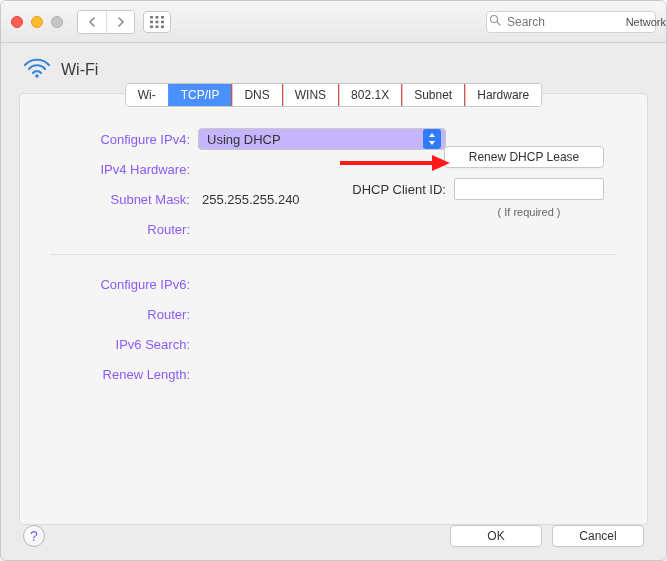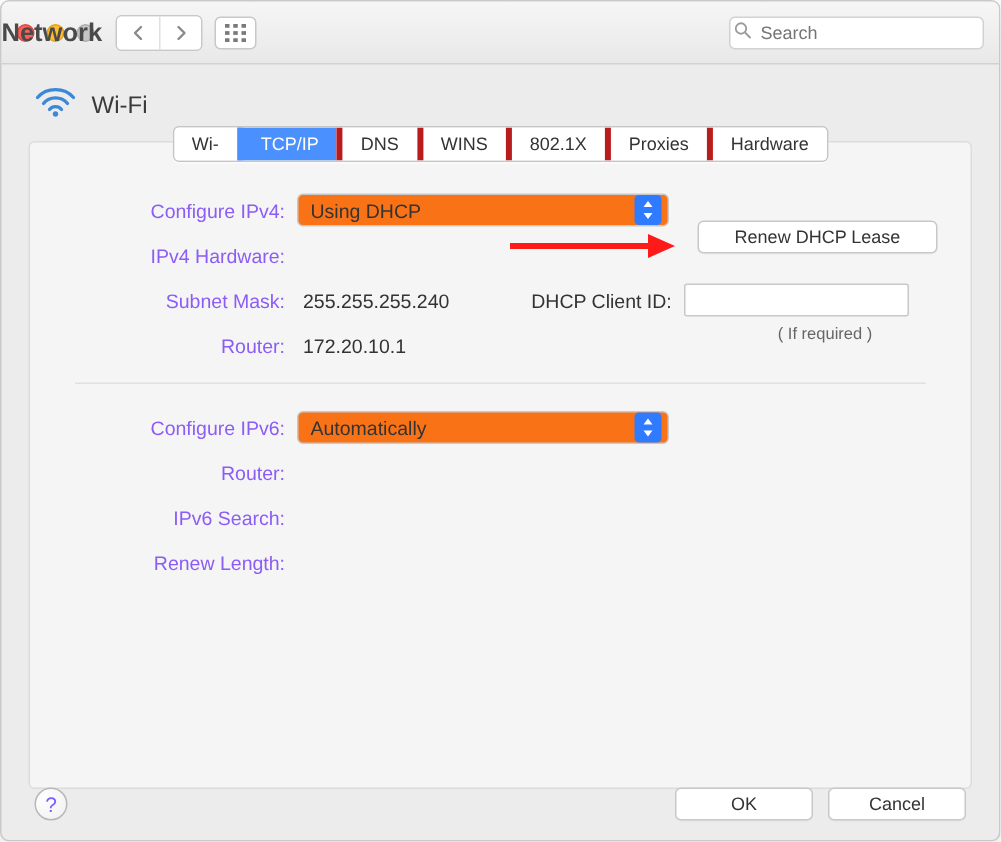--- a/index.html
+++ b/index.html
@@ -28,23 +28,22 @@
   .seg button {
     width:28px; height:22px; border:none; background:#fff; color:#8a8a8a; cursor:default;
     display:flex; align-items:center; justify-content:center;
   }
   .seg button + button { border-left:1px solid #e0e0e0; }
   .apps-btn {
     width:28px; height:22px; border:1px solid #c8c8c8; border-radius:4px; background:#fff;
     display:flex; align-items:center; justify-content:center; color:#7a7a7a;
   }
   .title {
-    position:absolute; left:0; right:0; text-align:left; font-size:17px; color:#4a4a4a;
+    position:absolute; left:0; right:0; text-align:right; font-size:11px; color:#4a4a4a;
     pointer-events:none;
-    font-weight:bold;
   }
   .search {
     margin-left:auto; width:170px; height:22px; border:1px solid #d2d2d2; border-radius:4px;
     background:#fff; display:flex; align-items:center; padding:0 2px; gap:4px;
   }
   .search input {
     border:none; outline:none; width:100%; font-size:12px; color:#555; background:transparent;
   }
   .search .mag { color:#9a9a9a; font-size:12px; }
 
@@ -58,47 +57,47 @@
     background:#f5f5f5; border:1px solid #dcdcdc; border-radius:4px;
     position:relative;
   }
   .tabs {
     position:absolute; left:50%; transform:translateX(-50%); top:-11px;
     display:flex; border:1px solid #c5c5c5; border-radius:4px; overflow:hidden; background:#fff;
     box-shadow: 0 1px 0 rgba(255,255,255,0.6);
   }
   .tabs .tab {
     height:22px; padding:0 12px; font-size:12px; color:#333; background:#fff;
-    border:none; border-left:4px solid #b91c1c; cursor:default; line-height:22px;
+    border:none; border-left:1px solid #b91c1c; cursor:default; line-height:22px;
   }
   .tabs .tab:first-child { border-left:none; }
   .tabs .tab.active { background:#4a90ff; color:#fff; border-left-color:#4a90ff;}
 
   .form { padding: 30px 30px 10px 30px; font-size:13px; color:#333; }
   .row { display:grid; grid-template-columns: 140px 260px 160px; align-items:center; height:30px; gap:8px; }
   .row .label { text-align:right; color:#8b5cf6; }
   .row .value { color:#333; padding-left:4px; }
   .select {
-    height:22px; width:248px; border:1px solid #c8c8c8; border-radius:4px; background:#f97316;
+    height:22px; width:248px; border:1px solid #c8c8c8; border-radius:4px; background:#c4b5fd;
     display:flex; align-items:center; padding:0 4px 0 8px; justify-content:space-between;
     font-size:13px; color:#333;
   }
   .select .arrows {
     width:18px; height:20px; background:#2f7bff; border-radius:3px;
     display:flex; flex-direction:column; align-items:center; justify-content:center; gap:0;
   }
   .select .arrows svg { display:block; }
 
   .btn {
     height:22px; padding:0 12px; border:1px solid #c8c8c8; border-radius:4px; background:#fff;
     font-size:12px; color:#333; box-shadow: 0 1px 0 rgba(0,0,0,0.02);
     display:inline-flex; align-items:center; justify-content:center; white-space:nowrap;
   }
   .right-col {
-    position:absolute; right:22px; top:52px; width:190px; display:flex; flex-direction:column; gap:6px;
+    position:absolute; right:43px; top:52px; width:190px; display:flex; flex-direction:column; gap:6px;
   }
   .dhcp-row { display:flex; align-items:center; gap:8px; }
   .dhcp-row .lbl { font-size:13px; color:#333; }
   .dhcp-input {
     width:150px; height:22px; border:1px solid #c8c8c8; border-radius:2px; background:#fff;
   }
   .if-req { font-size:11px; color:#666; text-align:center; width:150px; margin-left:auto; }
 
   .divider { border:none; border-top:1px solid #e0e0e0; margin:10px 0 14px; }
 
@@ -184,21 +183,21 @@
   </div>
 
   <div class="panel">
 
     <div class="tabs">
       <button class="tab">Wi-Fi</button>
       <button class="tab active">TCP/IP</button>
       <button class="tab">DNS</button>
       <button class="tab">WINS</button>
       <button class="tab">802.1X</button>
-      <button class="tab">Proxies</button>
+      <button class="tab">Subnet</button>
       <button class="tab">Hardware</button>
     </div>
 
     <div class="form">
 
       <div class="row">
         <div class="label">Configure IPv4:</div>
         <div class="select">
           <span>Using DHCP</span>
           <span class="arrows">
@@ -216,39 +215,27 @@
         <div class="label">IPv4 Hardware:</div>
         <div></div>
       </div>
       <div class="row">
         <div class="label">Subnet Mask:</div>
         <div class="value">255.255.255.240</div>
         <div></div>
       </div>
       <div class="row">
         <div class="label">Router:</div>
-        <div class="value">172.20.10.1</div>
         <div></div>
       </div>
 
       <hr class="divider">
 
       <div class="row">
         <div class="label">Configure IPv6:</div>
-        <div class="select">
-          <span>Automatically</span>
-          <span class="arrows">
-            <svg width="10" height="8">
-                <path d="M2 6 L5 2 L8 6" fill="#fff"></path>
-              </svg>
-            <svg width="10" height="8">
-                <path d="M2 2 L5 6 L8 2" fill="#fff"></path>
-              </svg>
-          </span>
-        </div>
         <div></div>
       </div>
       <div class="row">
         <div class="label">Router:</div>
         <div class="value"></div>
         <div></div>
       </div>
       <div class="row">
         <div class="label">IPv6 Search:</div>
         <div class="value"></div>
@@ -258,21 +245,21 @@
         <div class="label">Renew Length:</div>
         <div class="value"></div>
         <div></div>
       </div>
     </div>
 
     <div class="right-col">
       <div style="display:flex; justify-content:flex-end;">
         <button class="btn" style="width:160px">Renew DHCP Lease</button>
       </div>
-      <div class="dhcp-row" style="justify-content:center; margin-top:14px;">
+      <div class="dhcp-row" style="justify-content:flex-end; margin-top:4px;">
         <span class="lbl" style="margin-left:-100px">DHCP Client ID:</span>
         <input class="dhcp-input" type="text" value="" style="">
       </div>
       <div class="if-req">( If required )</div>
     </div>
 
     <div class="arrow-annot">
       <svg width="110" height="20" viewBox="0 0 110 20">
         <line x1="0" y1="10" x2="92" y2="10" stroke="#ff1a1a" stroke-width="4"></line>
         <polygon points="92,2 110,10 92,18" fill="#ff1a1a"></polygon>

